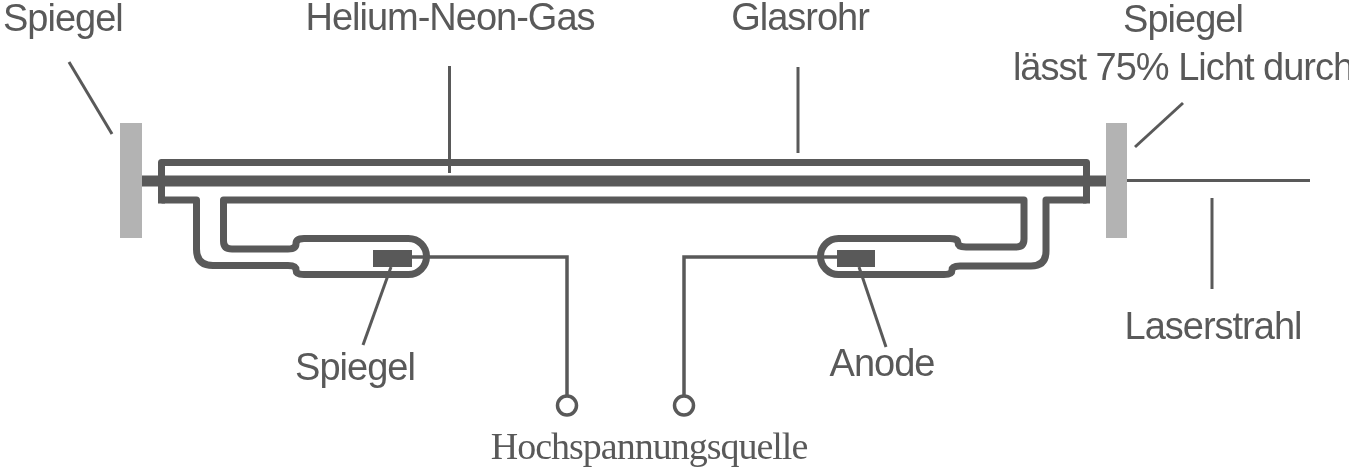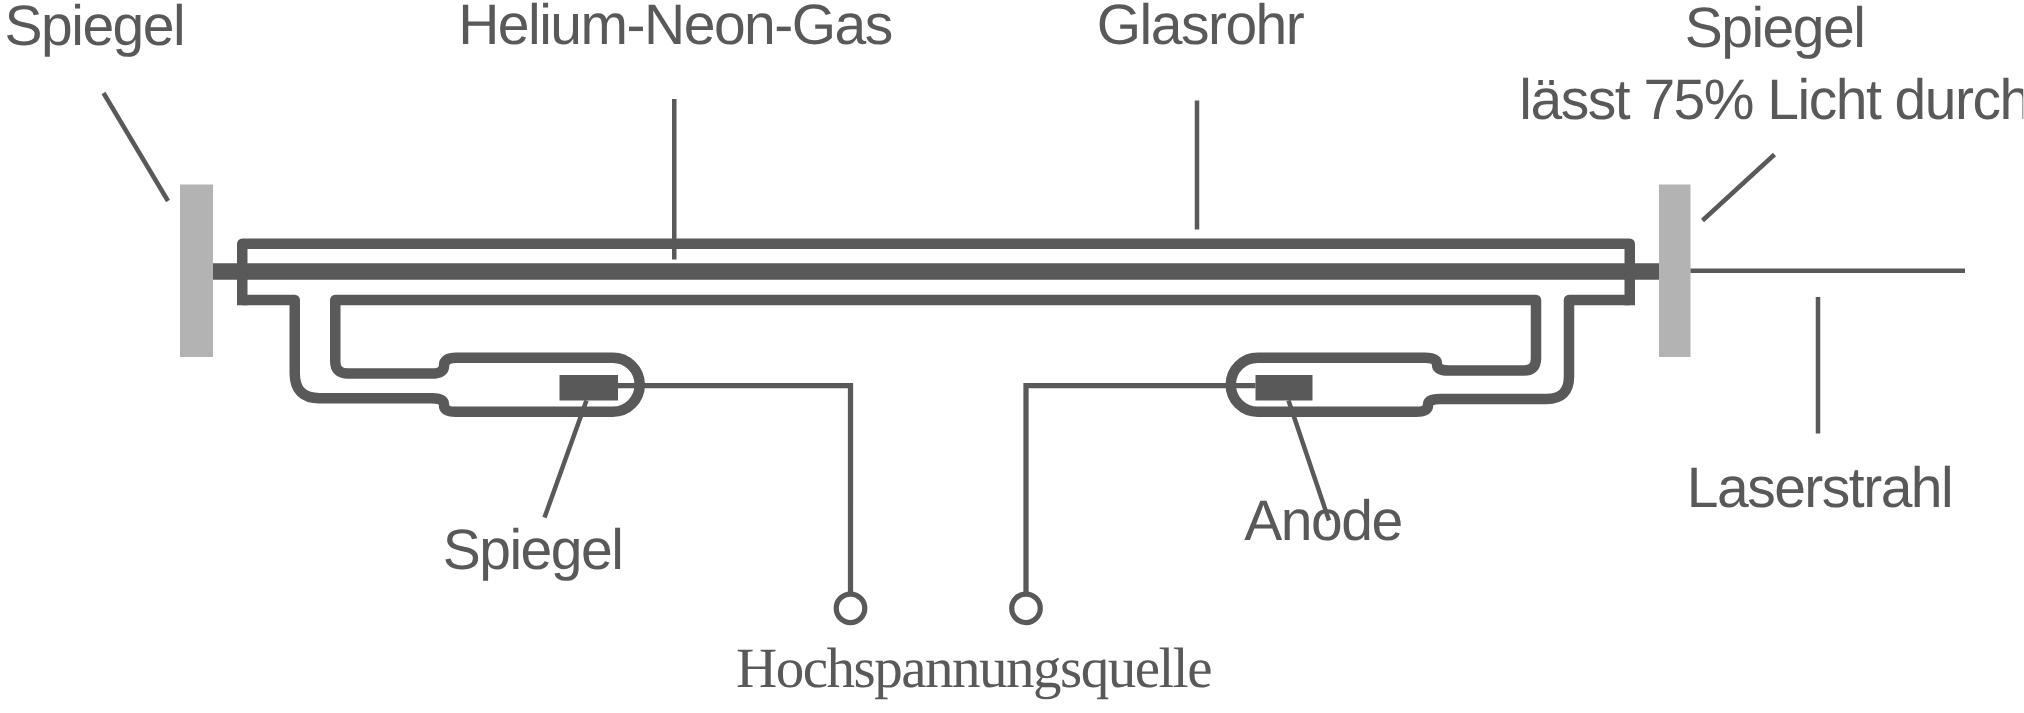--- a/index.html
+++ b/index.html
@@ -90,17 +90,17 @@
 
   <div class="label centered label-2line" style="left:1183px; top:-5px;">
     <div>Spiegel</div>
     <div>lässt 75% Licht durch</div>
   </div>
 
   <div class="label centered" style="left:1213px; top:304px;">Laserstrahl</div>
 
   <div class="label centered" style="left:355px; top:345px;">Spiegel</div>
 
-  <div class="label centered" style="left:882px; top:326px;text-align:right;">Anode</div>
+  <div class="label centered" style="left:882px; top:341px;text-align:right;">Anode</div>
 
   <div class="label centered" style="left:649px; top:424px;font-family:Liberation Serif, serif;">Hochspannungsquelle</div>
 
 </div>
 
 </body></html>

